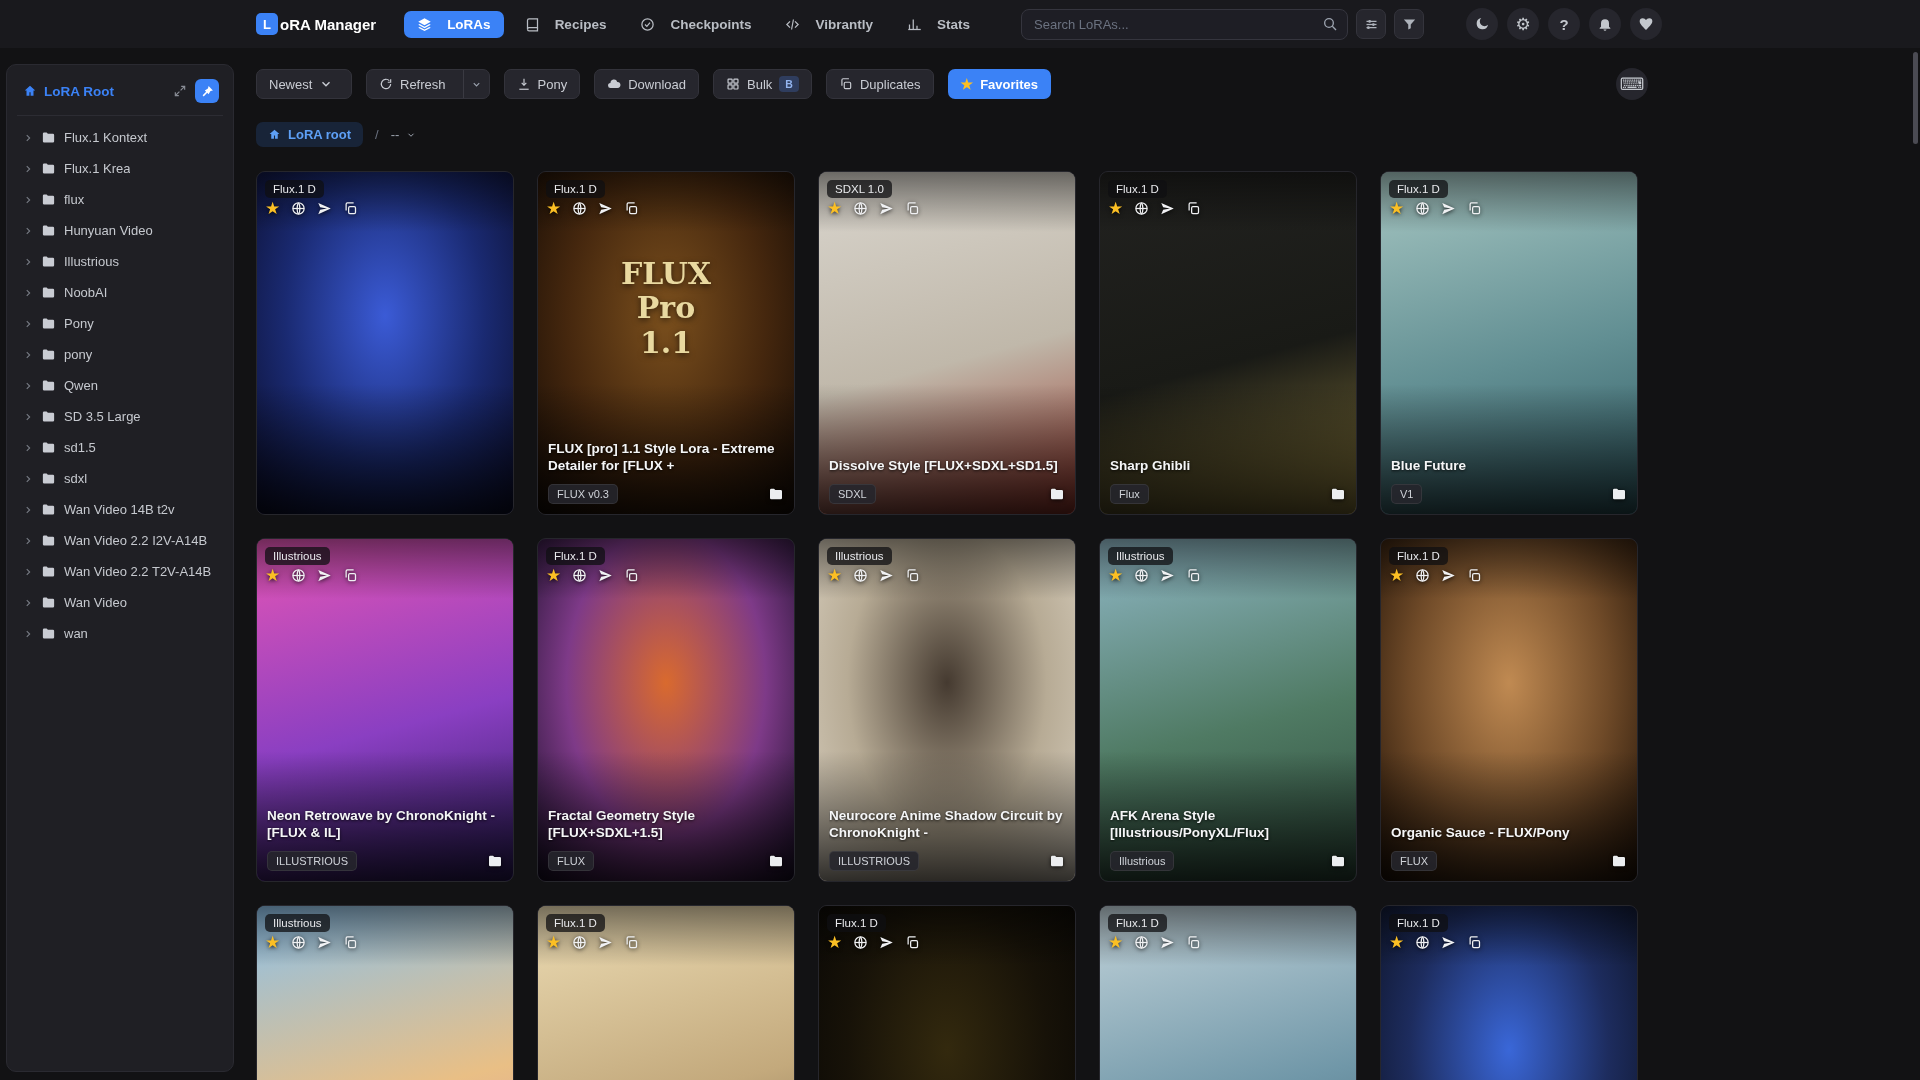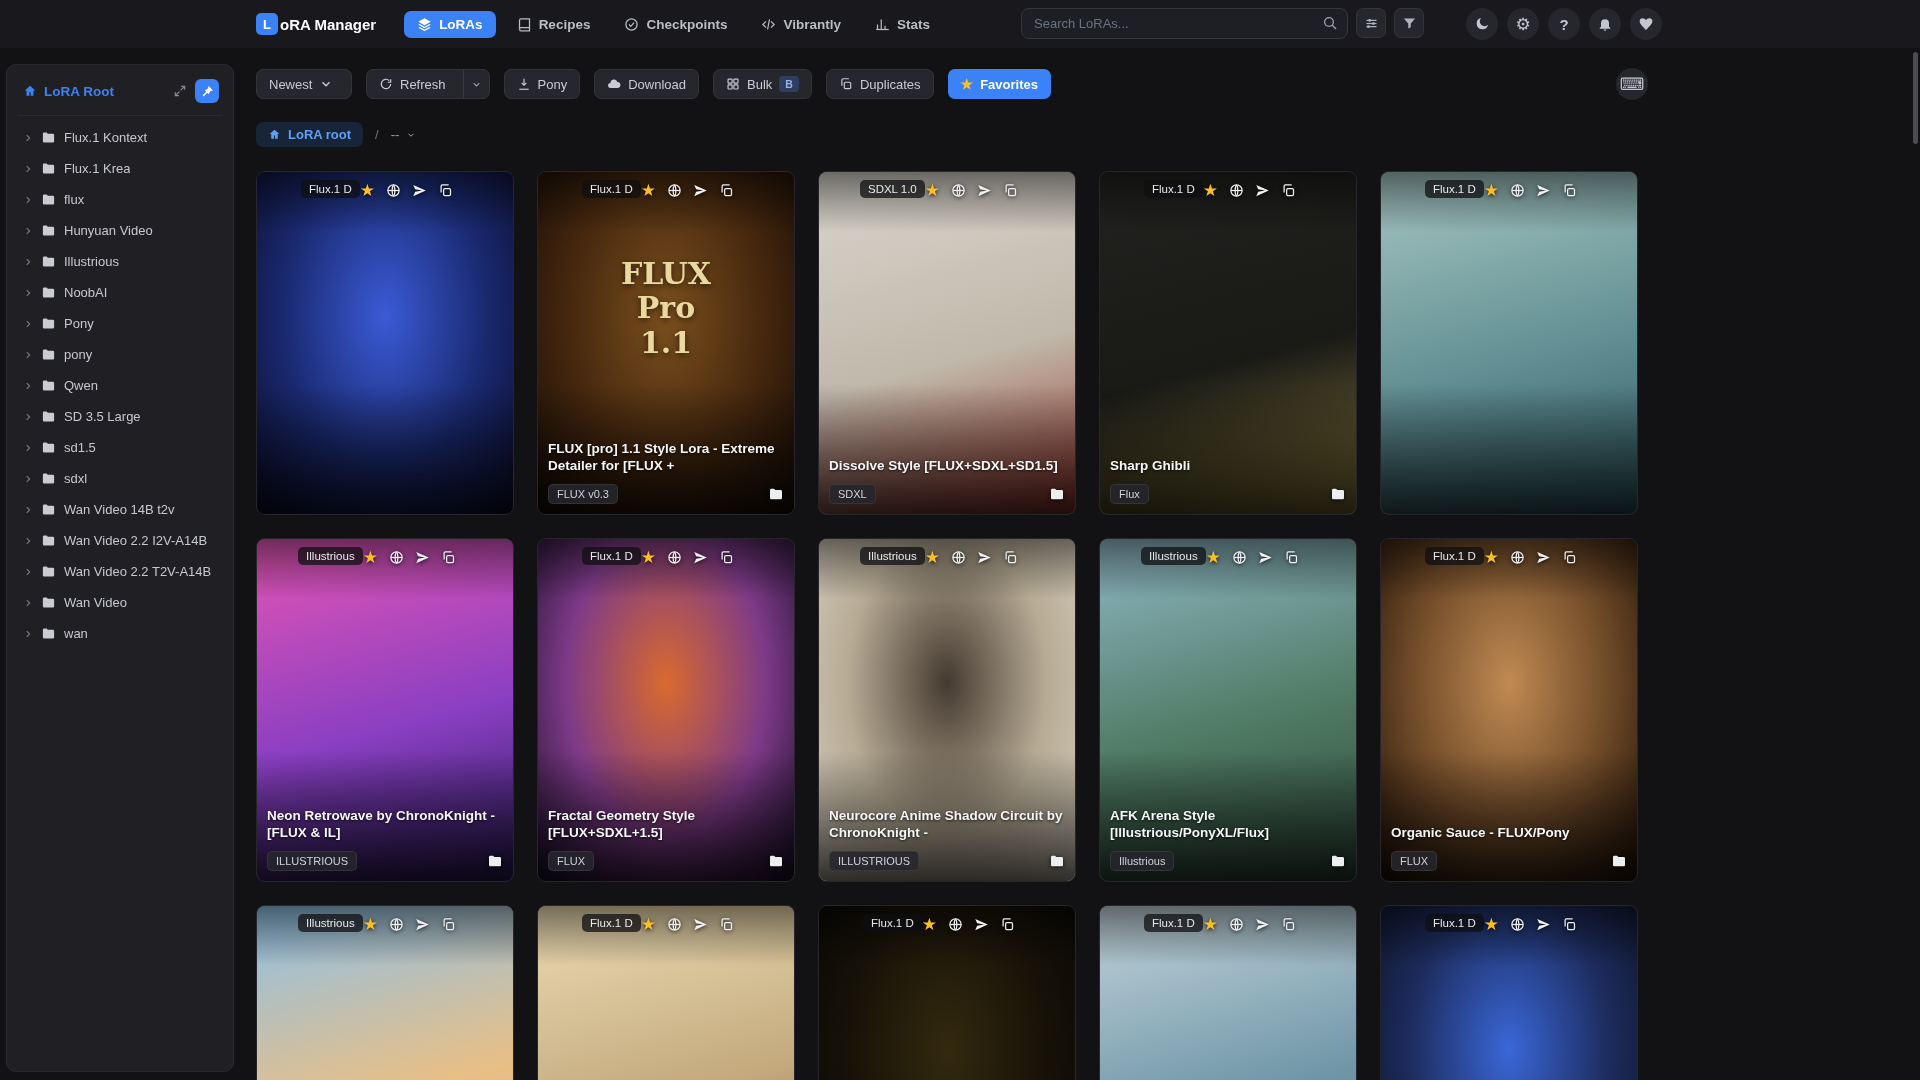--- a/index.html
+++ b/index.html
@@ -16,25 +16,25 @@
 
   
   .navbar { position:absolute; top:0; left:0; right:0; height:48px;
     background:var(--navbar-bg,#19191d); display:flex; align-items:center;
     justify-content:space-between; padding:0 258px 0 256px; }
   .nav-left { display:flex; align-items:center; }
   .brand { display:flex; align-items:center; font-weight:700; font-size:15px; color:#fff; cursor:pointer; }
   .brand-icon { width:22px; height:22px; border-radius:5px; background:var(--accent,#3b82f6);
     color:#fff; display:flex; align-items:center; justify-content:center; font-size:13px; font-weight:700; margin-right:2px; }
   .nav-items { display:flex; align-items:center; gap:8px; margin-left:28px; }
-  .nav-item { display:flex; align-items:center; gap:7px; padding:6px 13px; border-radius:7px;
+  .nav-item { display:flex; align-items:center; gap:15px; padding:6px 13px; border-radius:7px;
     font-size:13.5px; font-weight:600; color:#b9bdc4; cursor:pointer; white-space:nowrap; }
   .nav-item.active { background:var(--accent,#3b82f6); color:#fff; }
   .nav-item .nicon { width:15px; height:15px; }
-  .nav-right { display:flex; align-items:flex-start; gap:8px; }
+  .nav-right { display:flex; align-items:center; gap:8px; }
   .search-box { position:relative; width:327px; height:31px; }
   .search-input { width:100%; height:100%; background:#1e1e25; border:1px solid #35353e;
     border-radius:8px; color:#e5e7eb; font-size:13px; padding:0 34px 0 12px; font-family:inherit; outline:none; }
   .search-input::placeholder { color:#6b7280; }
   .search-icon { position:absolute; right:10px; top:7px; width:16px; height:16px; color:#9ca3af; }
   .square-btn { width:30px; height:30px; border-radius:7px; background:#26262d; border:1px solid #34343c;
     display:flex; align-items:center; justify-content:center; color:#aeb3bb; cursor:pointer; }
   .square-btn svg { width:15px; height:15px; }
   .icon-cluster { display:flex; gap:9px; margin-left:34px; }
   .round-btn { width:32px; height:32px; border-radius:50%; background:#26262d;
@@ -95,21 +95,21 @@
     border:1px solid #26262c; cursor:pointer; }
   .card-art { position:absolute; inset:0; }
   .art-text { position:absolute; left:0; right:0; top:40%; transform:translateY(-50%);
     text-align:center; font-family:"DejaVu Serif",serif; font-weight:700; font-size:30px;
     line-height:1.15; white-space:pre-line; text-shadow:0 2px 6px rgba(0,0,0,.6); }
   .overlay-top { position:absolute; left:0; right:0; top:0; height:60px;
     background:linear-gradient(rgba(0,0,0,.5), rgba(0,0,0,0)); }
   .overlay-bottom { position:absolute; left:0; right:0; bottom:0; height:130px;
     background:linear-gradient(rgba(0,0,0,0), rgba(0,0,0,.78)); }
   .card-top { position:absolute; top:8px; left:8px; right:24px; display:flex;
-    justify-content:center; align-items:flex-start; }
+    justify-content:flex-start; align-items:flex-start;flex-direction:column; }
   .model-badge { background:rgba(15,15,18,.74); color:#e8e9ec; font-size:11.5px;
     padding:3px 8px; border-radius:5px; }
   .card-actions { display:flex; align-items:center; gap:11px; padding-top:2px; }
   .card-actions .act { color:#f0f1f3; filter:drop-shadow(0 1px 2px rgba(0,0,0,.8)); cursor:pointer; }
   .card-actions .act svg { width:15px; height:15px; }
   .card-actions .star-glyph { color:var(--star,#fbbf24); font-size:17px; line-height:1; cursor:pointer;
     filter:drop-shadow(0 1px 2px rgba(0,0,0,.8)); }
   .card-bottom { position:absolute; left:10px; right:10px; bottom:10px; }
   .card-title { color:#f5f6f7; font-size:13.5px; font-weight:700; line-height:1.3;
     display:-webkit-box; -webkit-line-clamp:2; -webkit-box-orient:vertical; overflow:hidden;
@@ -803,20 +803,31 @@
               </svg>
         </span>
         <span class="act">
           <svg viewBox="0 0 24 24" fill="none" stroke="currentColor" stroke-width="2">
                 <rect x="9" y="9" width="11" height="11" rx="2"></rect>
                 <path d="M5 15V5a2 2 0 0 1 2-2h10"></path>
               </svg>
         </span>
       </span>
     </div>
+    <div class="card-bottom">
+      <h3 class="card-title">Blue Future</h3>
+      <div class="card-meta">
+        <span class="version-badge">V1</span>
+        <span class="folder-act">
+          <svg viewBox="0 0 24 24" fill="currentColor">
+                <path d="M3 6a2 2 0 0 1 2-2h4l2 2h8a2 2 0 0 1 2 2v10a2 2 0 0 1-2 2H5a2 2 0 0 1-2-2z"></path>
+              </svg>
+        </span>
+      </div>
+    </div>
   </article>
 
   <article class="card">
     <div class="card-art" style="background: linear-gradient(165deg, rgb(229, 85, 181) 0%, rgb(138, 63, 194) 55%, rgb(44, 27, 94) 100%);"></div>
 
     <div class="overlay-top"></div>
     <div class="overlay-bottom"></div>
     <div class="card-top">
       <span class="model-badge">Illustrious</span>
       <span class="card-actions">

